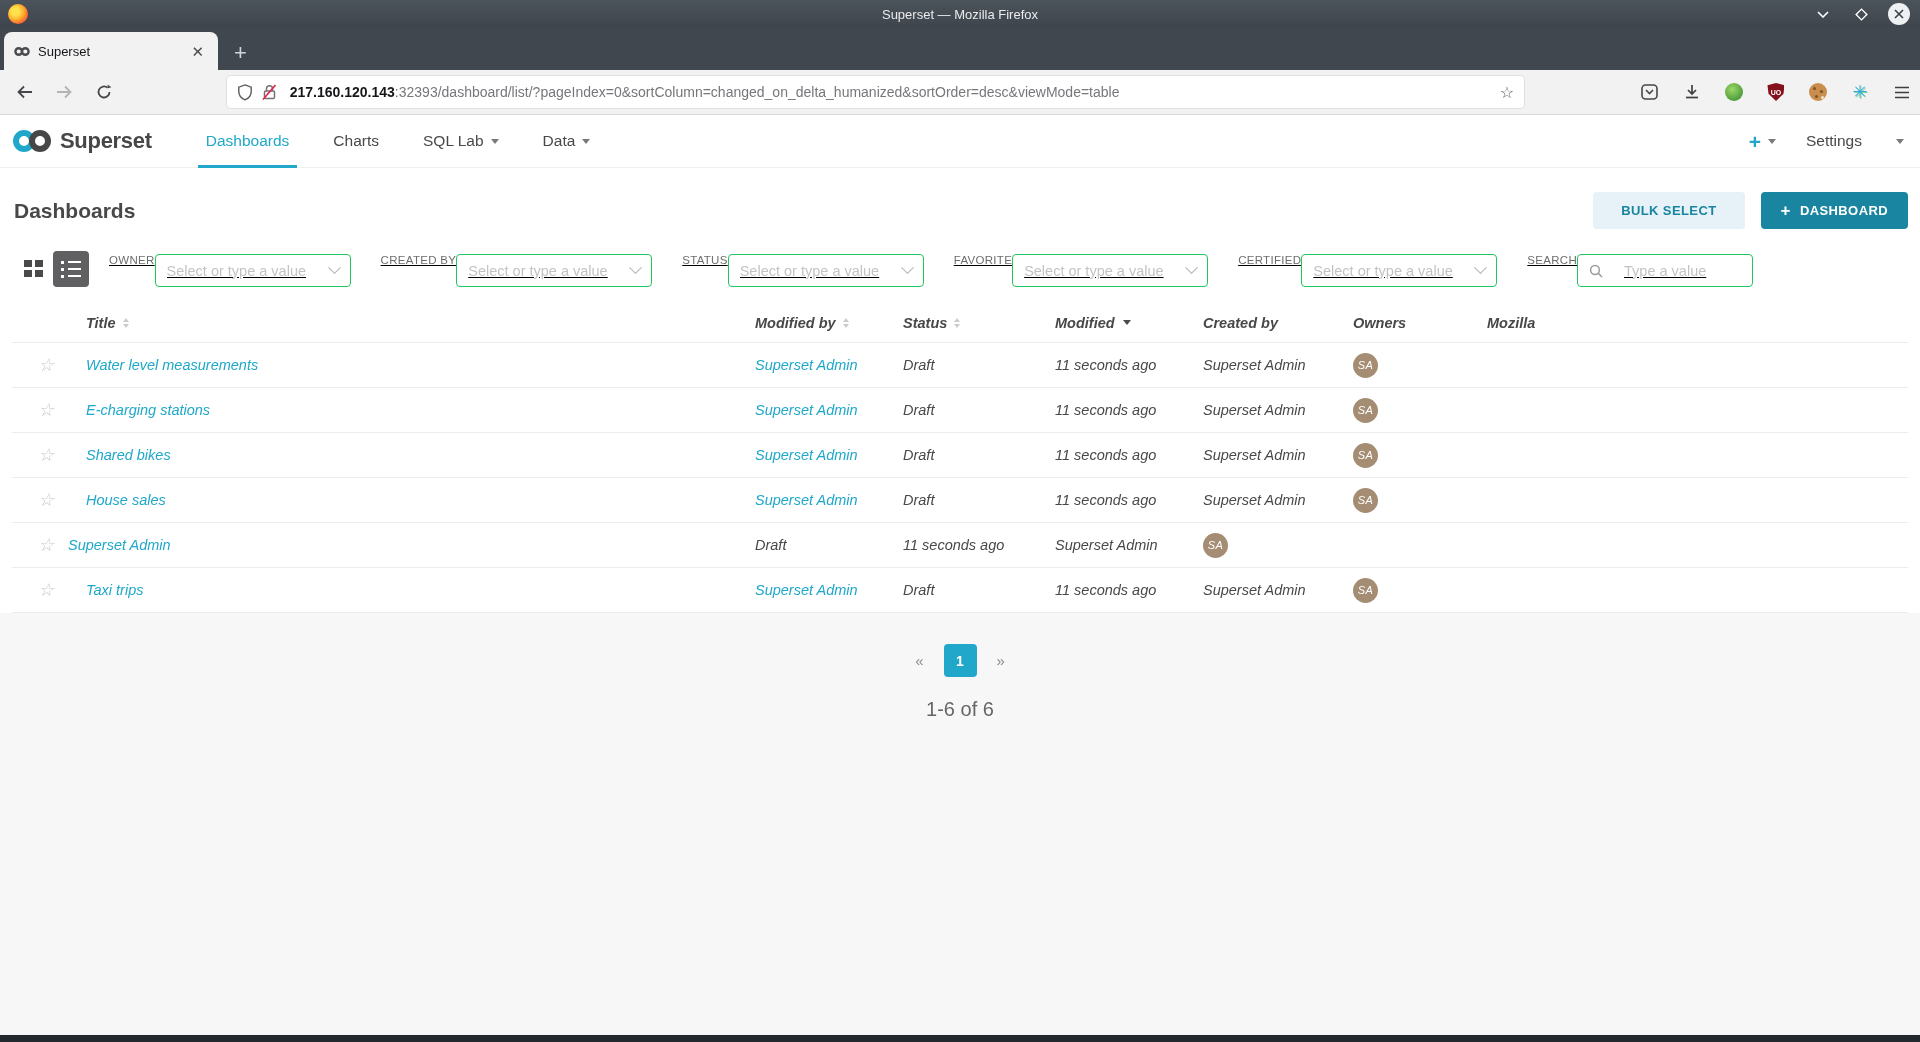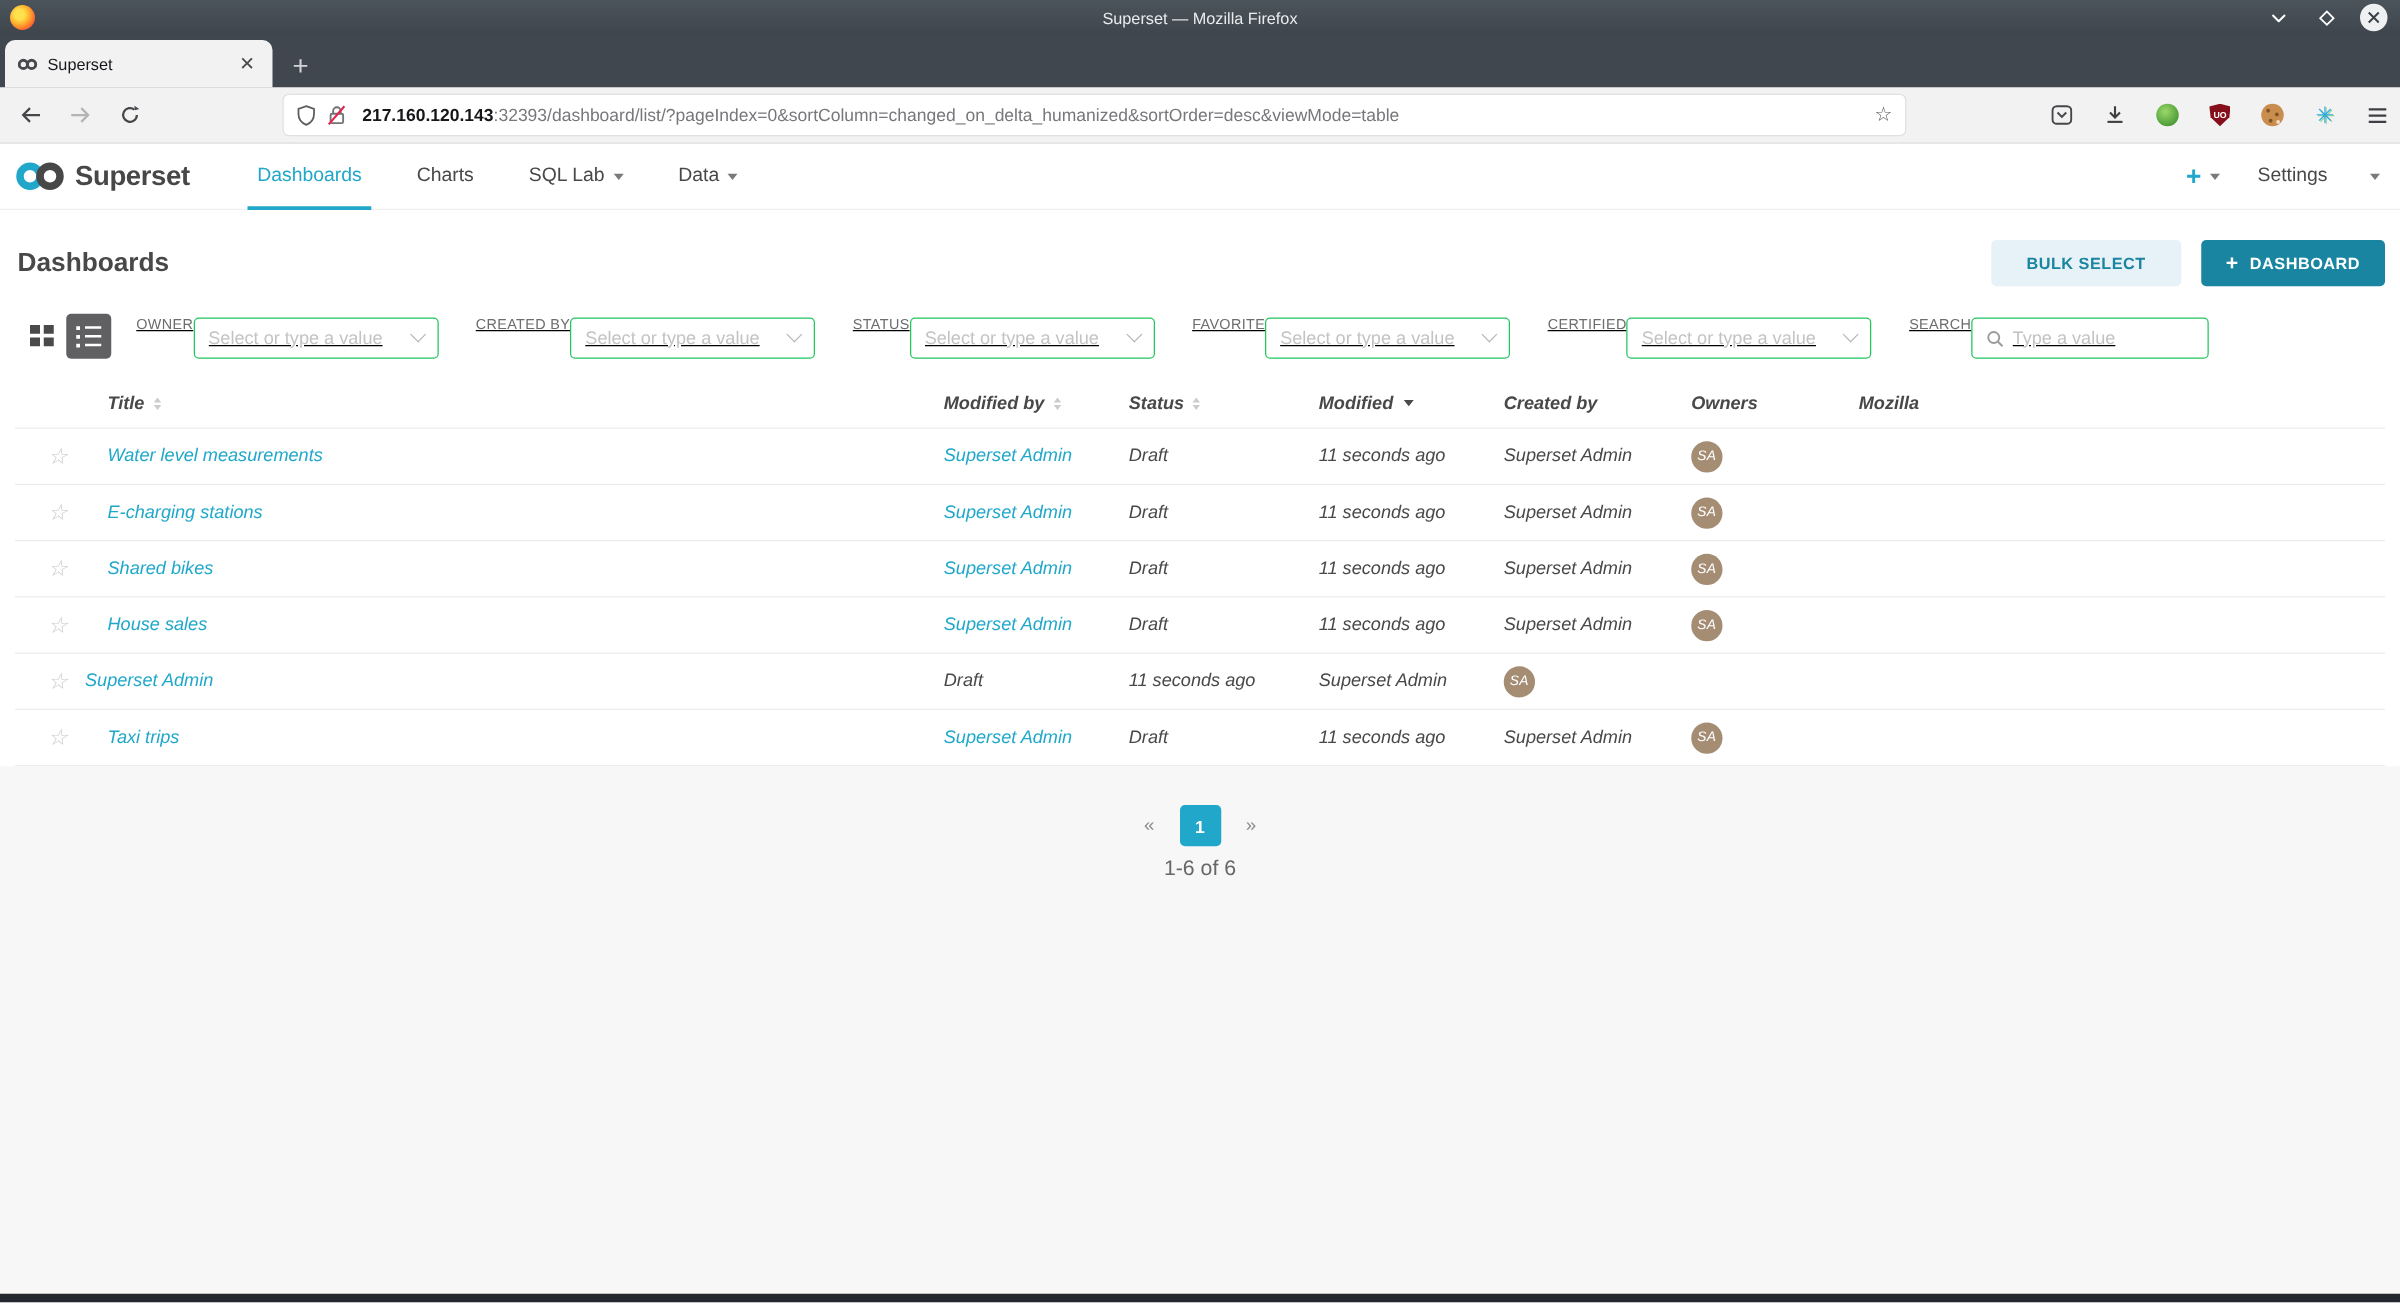--- a/index.html
+++ b/index.html
@@ -81,21 +81,21 @@
   .list-btn { width:36px; height:36px; background:#606062; border-radius:4px; display:flex; flex-direction:column; justify-content:center; gap:4px; padding-left:8px; }
   .list-btn .ln { display:flex; align-items:center; gap:4px; }
   .list-btn .dot { width:3px; height:3px; background:#fff; }
   .list-btn .bar { width:13px; height:2.5px; background:#fff; }
   .fitem { display:flex; margin-right:30px;text-decoration:underline; }
   .flabel { font-size:11.5px; color:#6d6d6d; letter-spacing:.3px; margin-bottom:8px; }
   .fbox { width:196px; height:33px; border:1px solid #22c55e; border-radius:4px; display:flex; align-items:center; padding:0 11px; background:#fff; }
   .fbox input { border:none; outline:none; flex:1; min-width:0; font-family:inherit; font-size:14.5px; color:#555; background:transparent; }
   .fbox input::placeholder { color:#c3c3c3; }
   .fchev { width:9px; height:9px; border-right:1.5px solid #b5b5b5; border-bottom:1.5px solid #b5b5b5; transform:rotate(45deg) translate(-2px,-2px); flex:0 0 auto; }
-  .searchbox { width:190px; }
+  .searchbox { width:176px;gap:14px; }
   .searchbox svg { margin-right:7px; flex:0 0 auto; }
 
   
   .table-wrap { background:#fff; padding:0 12px; flex:0 0 auto; }
   .grid-row { display:grid; grid-template-columns:44px 687px 148px 152px 148px 150px 134px auto; align-items:center; padding-left:12px;font-style:italic; }
   .thead { height:40px; border-bottom:1px solid #ececec; }
   .hcell { font-size:14.5px; font-weight:700; color:#484848; display:flex; align-items:center; }
   .hcell.first-col { padding-left:18px; }
   .sort-carets { display:inline-flex; flex-direction:column; gap:2px; margin-left:7px; }
   .sort-carets .up { width:0; height:0; border-left:3.5px solid transparent; border-right:3.5px solid transparent; border-bottom:4px solid #cccccc; }
@@ -108,21 +108,21 @@
   a.link { color:#1fa8c9; text-decoration:none; }
   .avatar { width:25px; height:25px; border-radius:50%; background:#a58d74; color:#fff; font-size:11px; font-weight:500;
     display:inline-flex; align-items:center; justify-content:center; letter-spacing:.3px; }
 
   
   .below { background:#f7f7f7; flex:1; display:flex; flex-direction:column; align-items:center; }
   .pagination { margin-top:31px; display:flex; align-items:center; gap:14px; }
   .pg-arrow { color:#8c8c8c; font-size:15px; padding:4px 6px; }
   .pg-page { width:33px; height:33px; background:#20a7c9; border-radius:4px; color:#fff; font-size:14px; font-weight:600;
     display:flex; align-items:center; justify-content:center; }
-  .pg-summary { margin-top:8px; color:#666; font-size:17px; }
+  .pg-summary { margin-top:21px; color:#666; font-size:20px; }
 
   .bottom-strip { height:7px; background:#23282e; flex:0 0 auto; }
 </style>
 </head>
 <body>
 
 <div class="titlebar">
   <div class="ff-logo"></div>
   <div class="win-title">Superset — Mozilla Firefox</div>
   <div class="win-controls">

